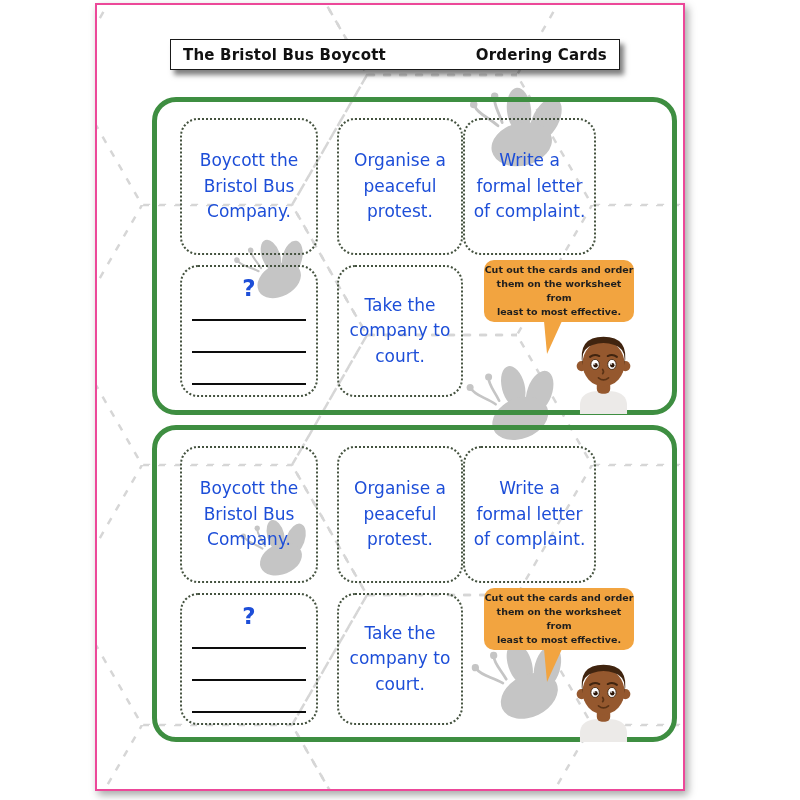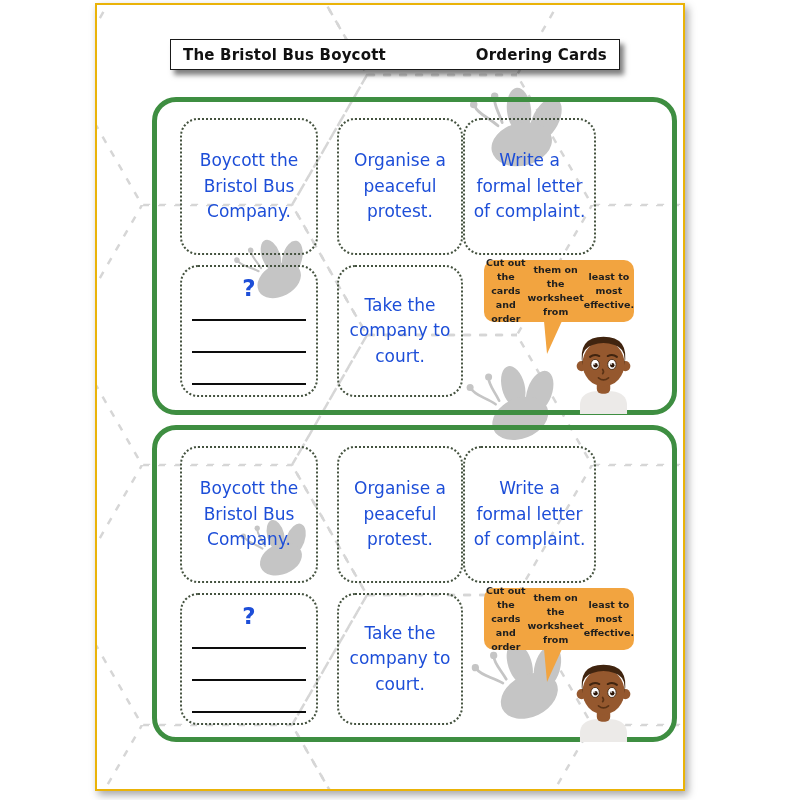--- a/index.html
+++ b/index.html
@@ -9,21 +9,21 @@
     --watermark-gray:#d6d6d6;
     --skin-brown:#95582e;
     --hair-brown:#40240f;
   }
   *{box-sizing:border-box;margin:0;padding:0;}
   body{background:#ffffff;font-family:"DejaVu Sans",sans-serif;}
   .canvas{position:relative;width:800px;height:800px;background:#ffffff;overflow:hidden;}
 
   .page{
     position:absolute;left:95px;top:3px;width:590px;height:788px;
-    background:#ffffff;border:2px solid #eab308;
+    background:#ffffff;border:2px solid #ec4899;
     box-shadow:3px 4px 8px rgba(0,0,0,.35);
     overflow:hidden;
   }
   .watermark{position:absolute;left:0;top:0;width:100%;height:100%;z-index:0;}
   .wm-line{fill:none;stroke:var(--watermark-gray);stroke-width:2.5;stroke-dasharray:7 9;}
 
   .bee{position:absolute;z-index:1;}
   .bee svg{display:block;width:100%;height:100%;}
   .bee-ellipse{fill:var(--bee-gray);}
   .bee-antenna{fill:none;stroke:var(--bee-gray);stroke-width:3;stroke-linecap:round;}
@@ -58,21 +58,21 @@
   .c5{left:180px;top:163px;width:126px;height:132px;}
   .q-mark{font-size:23px;font-weight:bold;margin-top:8px;}
   .blank{width:114px;border-top:2.5px solid #0d0d0d;}
   .blank-1{margin-top:18px;}
   .blank-2{margin-top:30px;}
   .blank-3{margin-top:30px;}
 
   .bubble{
     position:absolute;left:327px;top:158px;width:150px;height:62px;
     background:var(--bubble-orange);border-radius:10px;
-    display:flex;flex-direction:row;align-items:center;justify-content:center;
+    display:flex;flex-direction:column;align-items:center;justify-content:center;
     text-align:center;color:#1e1e1e;z-index:3;
   }
   .bubble-line{font-size:9.5px;font-weight:bold;line-height:14px;}
   .bubble-tail{
     position:absolute;left:60px;bottom:-32px;width:0;height:0;
     border-top:33px solid var(--bubble-orange);
     border-right:15px solid transparent;
     border-left:3px solid transparent;
   }
   .boy{position:absolute;left:408px;top:228px;width:77px;height:84px;z-index:2;}

